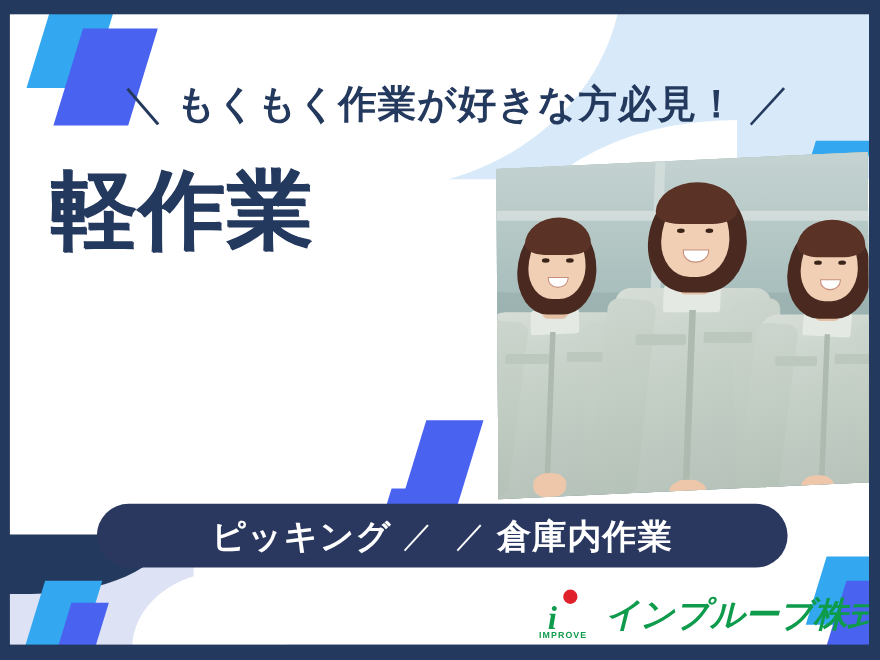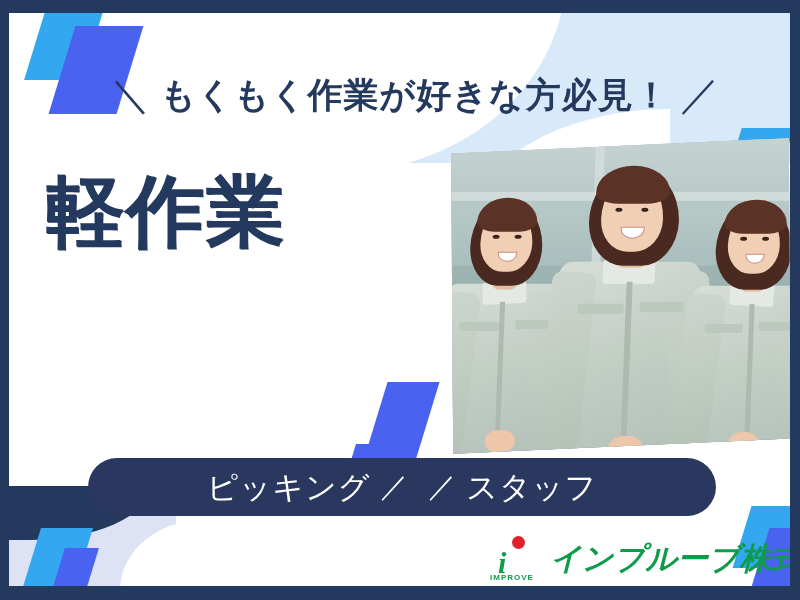--- a/index.html
+++ b/index.html
@@ -191,21 +191,20 @@
     display: inline-block;
   }
   .slash-left  { transform: rotate(0deg); }
   .slash-right { transform: rotate(0deg); }
 
   
   .headline {
     position: absolute;
     left: 46px; top: 152px;
     z-index: 26;
-    margin-top: 21px;
   }
   .headline-line {
     font-size: 78px;
     font-weight: 900;
     color: #24395e;
     line-height: 0.99;
     letter-spacing: 2px;
     white-space: nowrap;
     margin: 0;
     text-shadow: 1px 1px 0 #24395e;
@@ -322,21 +321,21 @@
     background: #2a3860;
     border-radius: 29px;
     z-index: 30;
     display: flex;
     align-items: center;
     justify-content: center;
   }
   .banner-text {
     color: #ffffff;
     font-size: 31px;
-    font-weight: 400;
+    font-weight: 700;
     letter-spacing: 1px;
     white-space: nowrap;
     line-height: 1;
   }
   .banner-sep {
     color: #ffffff;
     font-size: 28px;
     font-weight: 400;
     padding: 0 10px;
   }
@@ -487,21 +486,21 @@
   </div>
 
   <div class="headline">
     <div class="headline-line">軽作業</div>
   </div>
 
   <div class="banner">
     <span class="banner-text">ピッキング</span>
     <span class="banner-sep">／</span>
     <span class="banner-sep">／</span>
-    <span class="banner-text">スタッフ</span>
+    <span class="banner-text">倉庫内作業</span>
   </div>
 
   <div class="logo">
     <div class="logo-mark">
       <div class="logo-dot"></div>
       <div class="logo-i">i</div>
       <div class="logo-sub">IMPROVE</div>
     </div>
     <div class="logo-name">インプルーブ株式会社</div>
   </div>

